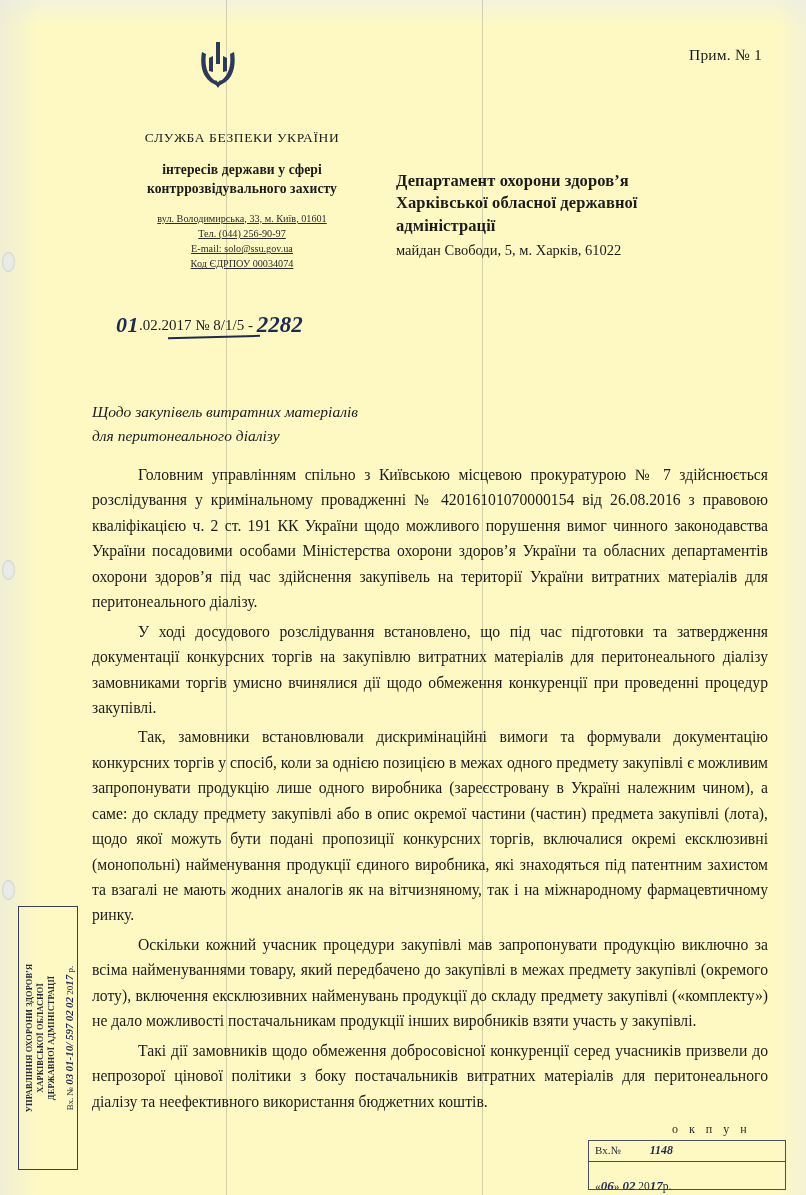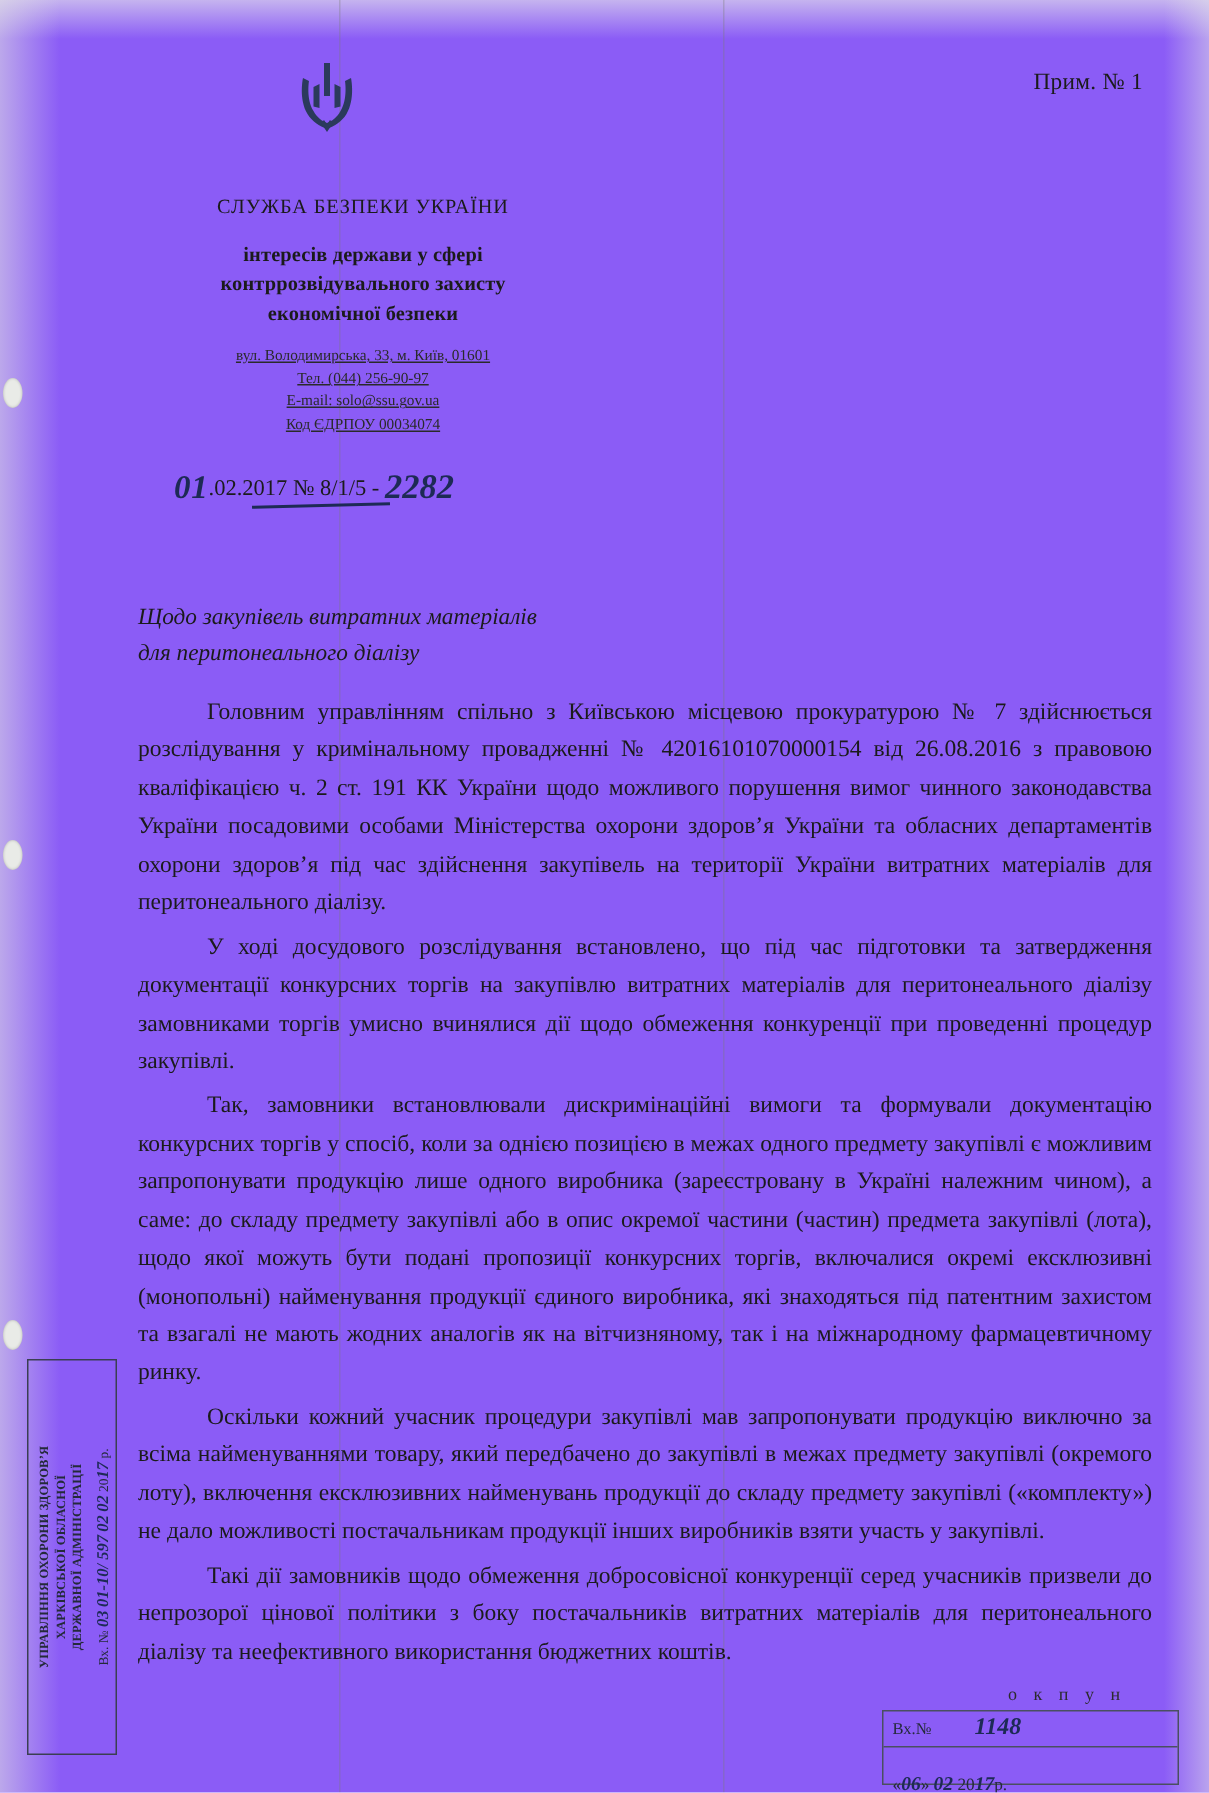--- a/index.html
+++ b/index.html
@@ -7,21 +7,21 @@
     padding: 0;
     background: #ffffff;
   }
   body {
     font-family: "Liberation Serif", serif;
   }
   .page {
     position: relative;
     width: 806px;
     height: 1195px;
-    background: #8b5cf6;
+    background: #fef9c3;
     overflow: hidden;
     color: #1b1b1b;
   }
   
   .scan-tint {
     position: absolute;
     inset: 0;
     background:
       linear-gradient(90deg, rgba(228,230,226,0.55) 0px, rgba(255,255,255,0) 40px),
       linear-gradient(270deg, rgba(232,234,230,0.5) 0px, rgba(255,255,255,0) 30px),
@@ -238,21 +238,21 @@
     font-size: 11px;
     color: #242a3a;
   }
   .stamp-br .br-r1 {
     padding: 2px 6px 0 6px;
   }
   .stamp-br .br-hand {
     font-style: italic;
     font-weight: bold;
     color: #1d2a55;
-    font-size: 16px;
+    font-size: 12px;
     margin-left: 26px;
   }
   .stamp-br .br-r2 {
     border-top: 1px solid #4a4f60;
     margin-top: 3px;
     padding: 16px 6px;
     font-size: 11.5px;
   }
   .stamp-br .br-hand2 {
     font-style: italic;
@@ -293,30 +293,37 @@
         <path d="M24 44 l4 6 l4 -6 l-2 -2 l-2 3 l-2 -3 z"></path>
       </g>
     </svg>
   </div>
 
   <div class="letterhead">
     <div class="lh-service">СЛУЖБА БЕЗПЕКИ УКРАЇНИ</div>
     <div class="lh-dept">
       <div>інтересів держави у сфері</div>
       <div>контррозвідувального захисту</div>
-      <div>економічної безпеки</div>
     </div>
     <div class="lh-addr">
       <div>вул. Володимирська, 33, м. Київ, 01601</div>
       <div>Тел. (044) 256-90-97</div>
       <div>E-mail: solo@ssu.gov.ua</div>
       <div>Код ЄДРПОУ 00034074</div>
     </div>
   </div>
 
+  <div class="addressee">
+    <div class="a-main">
+      <div>Департамент охорони здоров’я</div>
+      <div>Харківської обласної державної</div>
+      <div>адміністрації</div>
+    </div>
+    <div class="a-sub">майдан Свободи, 5, м. Харків, 61022</div>
+  </div>
 
   <div class="regline">
     <div class="reg-row">
       <span class="hand">01</span><span>.02.2017</span>
       <span>№ 8/1/5 -</span>
       <span class="reg-num">2282</span>
     </div>
   </div>
   <div class="reg-underline"></div>
 

